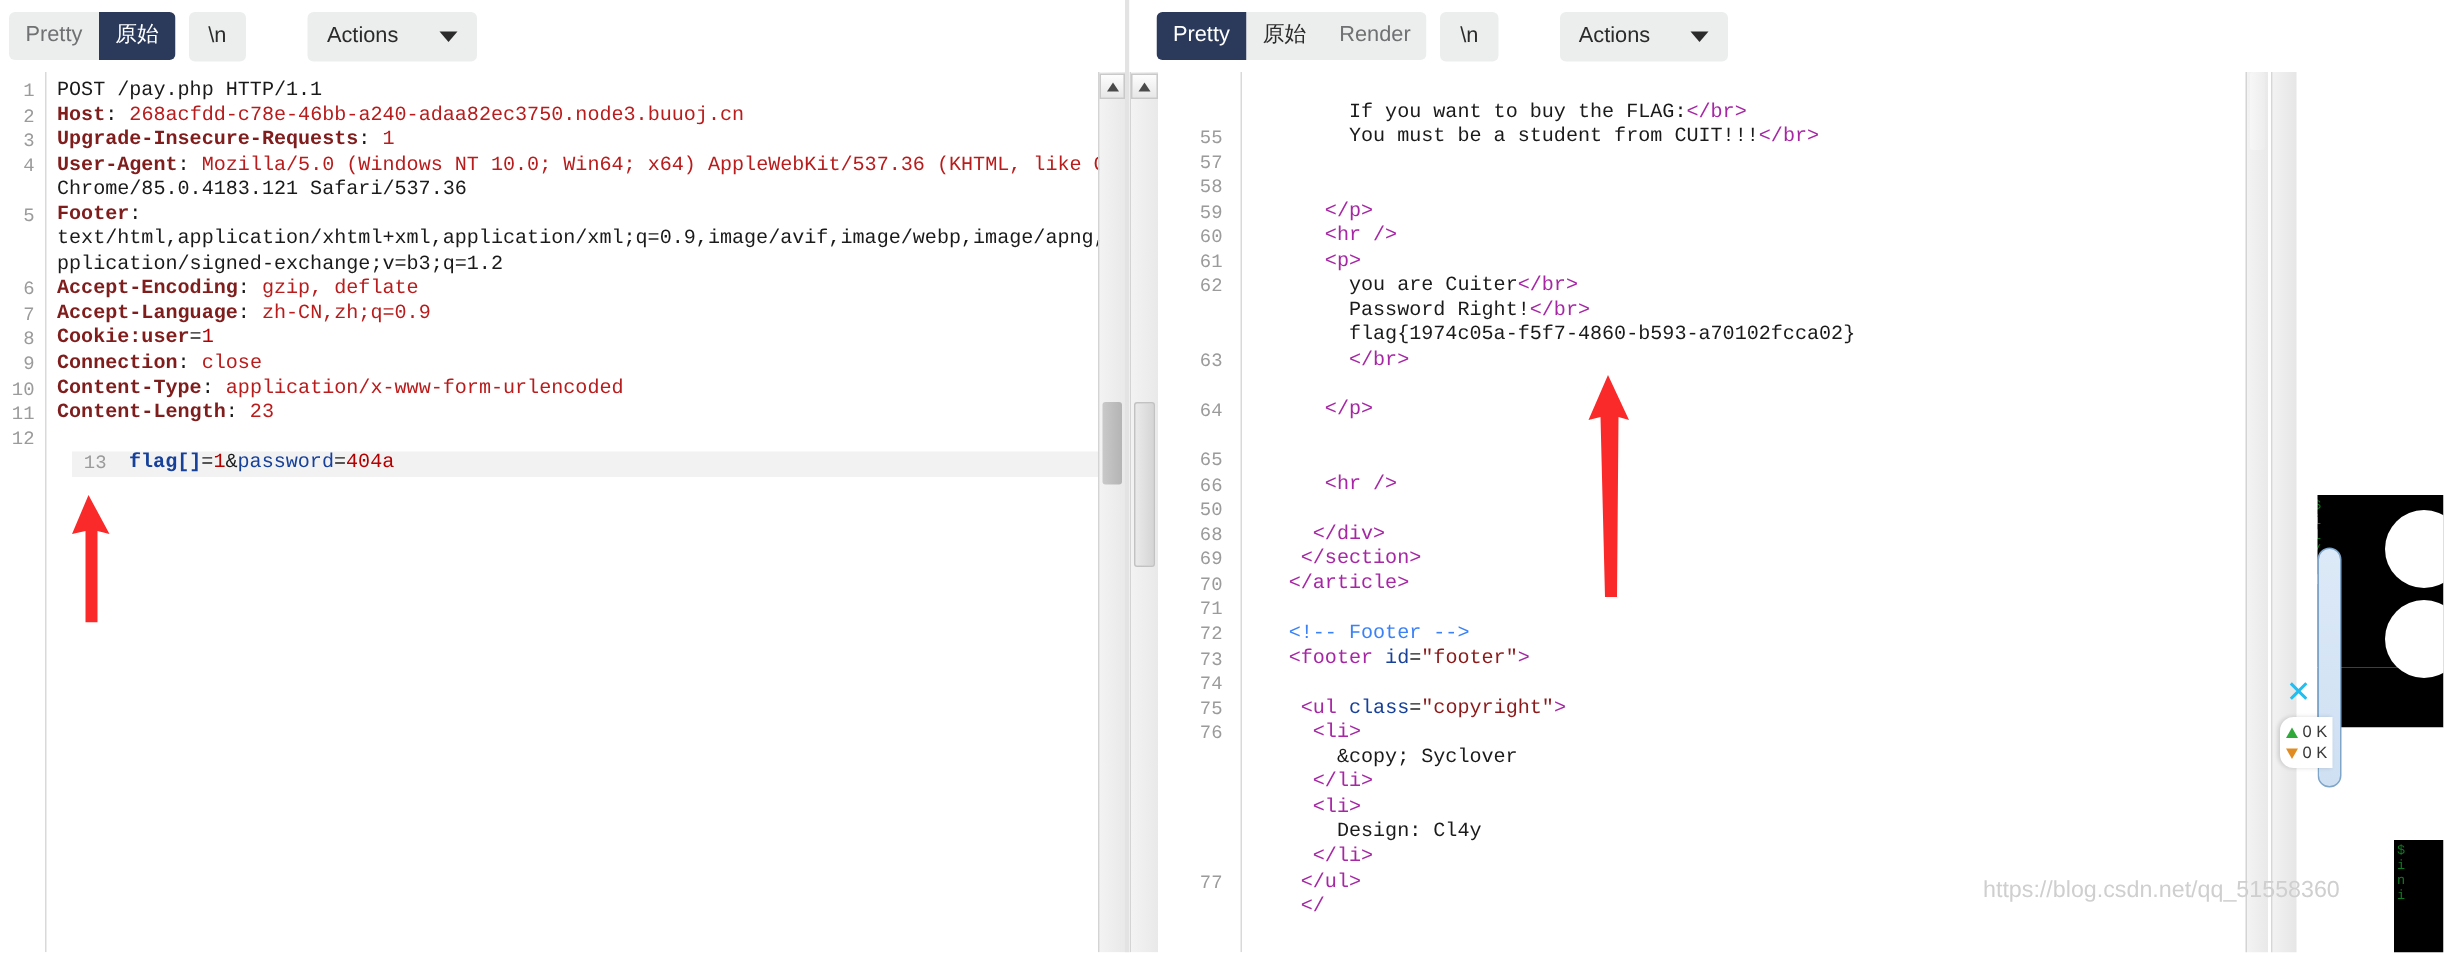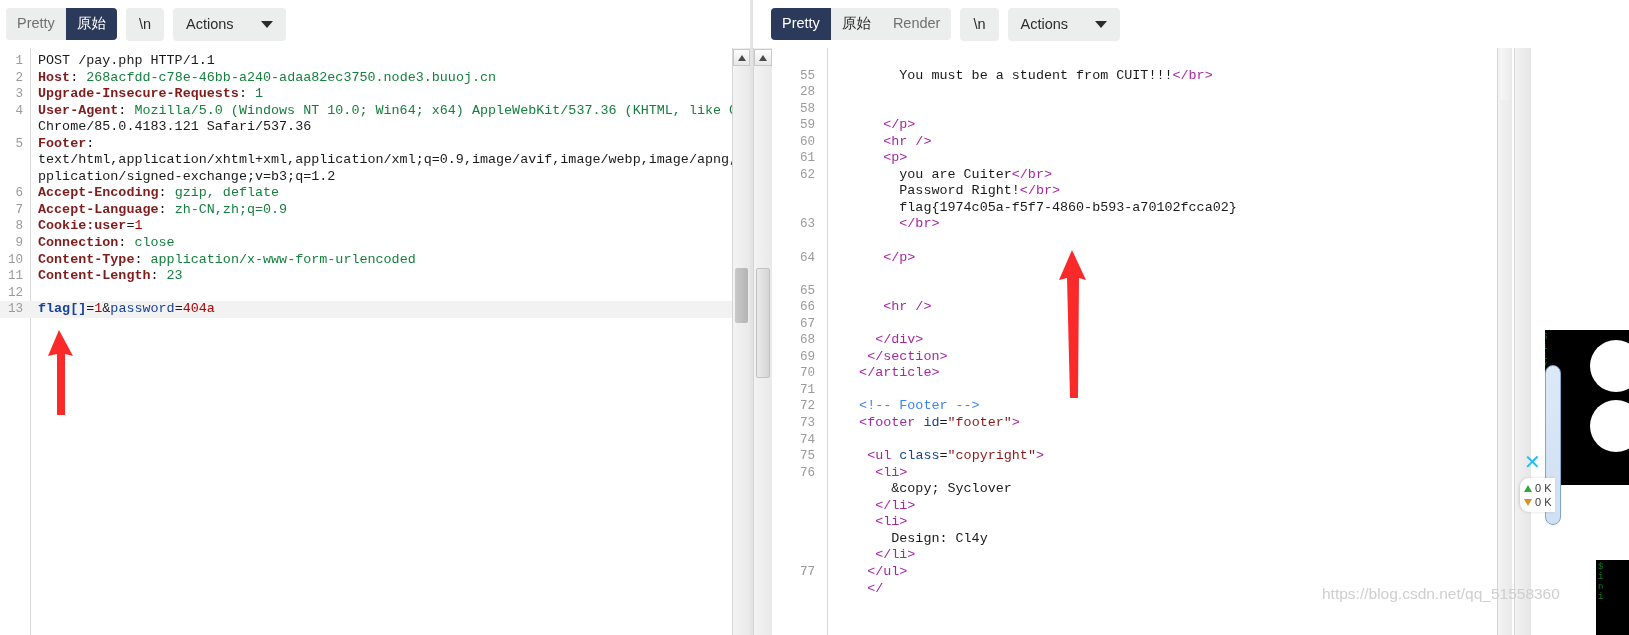--- a/index.html
+++ b/index.html
@@ -61,20 +61,21 @@
     padding: 8px 13px 9px 13px;
     border: none;
     cursor: pointer;
     font-family: "Liberation Sans", sans-serif;
     white-space: nowrap;
   }
   .actions-btn {
     display: inline-flex;
     align-items: center;
     gap: 27px;
+    margin-left: 32px;
   }
   .chev {
     display: inline-block;
     width: 0; height: 0;
     border-left: 6px solid transparent;
     border-right: 6px solid transparent;
     border-top: 7px solid #2b2b2b;
     position: relative;
     top: 1px;
   }
@@ -125,32 +126,33 @@
   }
   .sep {
     position: absolute;
     top: 0; bottom: 0;
     width: 1px;
     background: #d9d9d9;
   }
 
   
   .hdr   { color: #7f1d1d; font-weight: bold; }
-  .val   { color: #15803d; }
+  .val   { color: #b91c1c; }
   .redv  { color: #b30000; }
   .bluev { color: #16409a; }
   .tag   { color: #a626a4; }
   .attr  { color: #16409a; }
   .str   { color: #8b1a1a; }
   .cmt   { color: #3b82f6; }
   .plain { color: #1a1a1a; }
 
   
   .bodyrow {
     background: #f2f2f2;
+    margin-left: 48px;
   }
 
   
   .vscroll {
     position: absolute;
     top: 0; bottom: 0;
     width: 17px;
     background: linear-gradient(to right,#f3f3f3,#e9e9e9);
     border-left: 1px solid #d4d4d4;
   }
@@ -321,36 +323,37 @@
       <button class="single-btn actions-btn">
         <span>Actions</span>
         <span class="chev"></span>
       </button>
     </div>
 
     <div class="code-area" style="top:48px; left:22px; width:712px;">
       <div class="sep" style="left:52px;"></div>
       <div class="code-rows" id="right-rows" style="padding-top:3px;">
           <div class="row"><div class="gutter gutter-wide">&nbsp;</div><div class="codetext">&nbsp;</div></div>
+          <div class="row"><div class="gutter gutter-wide">&nbsp;</div><div class="codetext">&nbsp;&nbsp;&nbsp;&nbsp;&nbsp;&nbsp;&nbsp;&nbsp;<span class="plain">If you want to buy the FLAG:</span><span class="tag">&lt;/br&gt;</span></div></div>
           <div class="row"><div class="gutter gutter-wide">55</div><div class="codetext">&nbsp;&nbsp;&nbsp;&nbsp;&nbsp;&nbsp;&nbsp;&nbsp;<span class="plain">You must be a student from CUIT!!!</span><span class="tag">&lt;/br&gt;</span></div></div>
-          <div class="row"><div class="gutter gutter-wide">28</div><div class="codetext">&nbsp;</div></div>
+          <div class="row"><div class="gutter gutter-wide">57</div><div class="codetext">&nbsp;</div></div>
           <div class="row"><div class="gutter gutter-wide">58</div><div class="codetext">&nbsp;</div></div>
           <div class="row"><div class="gutter gutter-wide">59</div><div class="codetext">&nbsp;&nbsp;&nbsp;&nbsp;&nbsp;&nbsp;<span class="tag">&lt;/p&gt;</span></div></div>
           <div class="row"><div class="gutter gutter-wide">60</div><div class="codetext">&nbsp;&nbsp;&nbsp;&nbsp;&nbsp;&nbsp;<span class="tag">&lt;hr /&gt;</span></div></div>
           <div class="row"><div class="gutter gutter-wide">61</div><div class="codetext">&nbsp;&nbsp;&nbsp;&nbsp;&nbsp;&nbsp;<span class="tag">&lt;p&gt;</span></div></div>
           <div class="row"><div class="gutter gutter-wide">62</div><div class="codetext">&nbsp;&nbsp;&nbsp;&nbsp;&nbsp;&nbsp;&nbsp;&nbsp;<span class="plain">you are Cuiter</span><span class="tag">&lt;/br&gt;</span></div></div>
           <div class="row"><div class="gutter gutter-wide">&nbsp;</div><div class="codetext">&nbsp;&nbsp;&nbsp;&nbsp;&nbsp;&nbsp;&nbsp;&nbsp;<span class="plain">Password Right!</span><span class="tag">&lt;/br&gt;</span></div></div>
           <div class="row"><div class="gutter gutter-wide">&nbsp;</div><div class="codetext">&nbsp;&nbsp;&nbsp;&nbsp;&nbsp;&nbsp;&nbsp;&nbsp;<span class="plain">flag{1974c05a-f5f7-4860-b593-a70102fcca02}</span></div></div>
           <div class="row"><div class="gutter gutter-wide">63</div><div class="codetext">&nbsp;&nbsp;&nbsp;&nbsp;&nbsp;&nbsp;&nbsp;&nbsp;<span class="tag">&lt;/br&gt;</span></div></div>
           <div class="row"><div class="gutter gutter-wide">&nbsp;</div><div class="codetext">&nbsp;</div></div>
           <div class="row"><div class="gutter gutter-wide">64</div><div class="codetext">&nbsp;&nbsp;&nbsp;&nbsp;&nbsp;&nbsp;<span class="tag">&lt;/p&gt;</span></div></div>
           <div class="row"><div class="gutter gutter-wide">&nbsp;</div><div class="codetext">&nbsp;</div></div>
           <div class="row"><div class="gutter gutter-wide">65</div><div class="codetext">&nbsp;</div></div>
           <div class="row"><div class="gutter gutter-wide">66</div><div class="codetext">&nbsp;&nbsp;&nbsp;&nbsp;&nbsp;&nbsp;<span class="tag">&lt;hr /&gt;</span></div></div>
-          <div class="row"><div class="gutter gutter-wide">67</div><div class="codetext">&nbsp;</div></div>
+          <div class="row"><div class="gutter gutter-wide">50</div><div class="codetext">&nbsp;</div></div>
           <div class="row"><div class="gutter gutter-wide">68</div><div class="codetext">&nbsp;&nbsp;&nbsp;&nbsp;&nbsp;<span class="tag">&lt;/div&gt;</span></div></div>
           <div class="row"><div class="gutter gutter-wide">69</div><div class="codetext">&nbsp;&nbsp;&nbsp;&nbsp;<span class="tag">&lt;/section&gt;</span></div></div>
           <div class="row"><div class="gutter gutter-wide">70</div><div class="codetext">&nbsp;&nbsp;&nbsp;<span class="tag">&lt;/article&gt;</span></div></div>
           <div class="row"><div class="gutter gutter-wide">71</div><div class="codetext">&nbsp;</div></div>
           <div class="row"><div class="gutter gutter-wide">72</div><div class="codetext">&nbsp;&nbsp;&nbsp;<span class="cmt">&lt;!-- Footer --&gt;</span></div></div>
           <div class="row"><div class="gutter gutter-wide">73</div><div class="codetext">&nbsp;&nbsp;&nbsp;<span class="tag">&lt;footer </span><span class="attr">id</span><span class="plain">=</span><span class="str">"footer"</span><span class="tag">&gt;</span></div></div>
           <div class="row"><div class="gutter gutter-wide">74</div><div class="codetext">&nbsp;</div></div>
           <div class="row"><div class="gutter gutter-wide">75</div><div class="codetext">&nbsp;&nbsp;&nbsp;&nbsp;<span class="tag">&lt;ul </span><span class="attr">class</span><span class="plain">=</span><span class="str">"copyright"</span><span class="tag">&gt;</span></div></div>
           <div class="row"><div class="gutter gutter-wide">76</div><div class="codetext">&nbsp;&nbsp;&nbsp;&nbsp;&nbsp;<span class="tag">&lt;li&gt;</span></div></div>
           <div class="row"><div class="gutter gutter-wide">&nbsp;</div><div class="codetext">&nbsp;&nbsp;&nbsp;&nbsp;&nbsp;&nbsp;&nbsp;<span class="plain">&amp;copy; Syclover</span></div></div>

